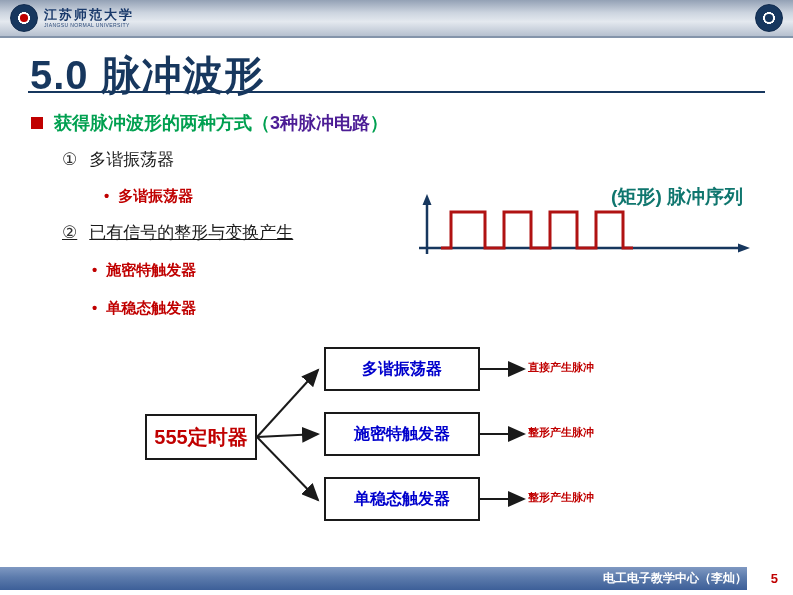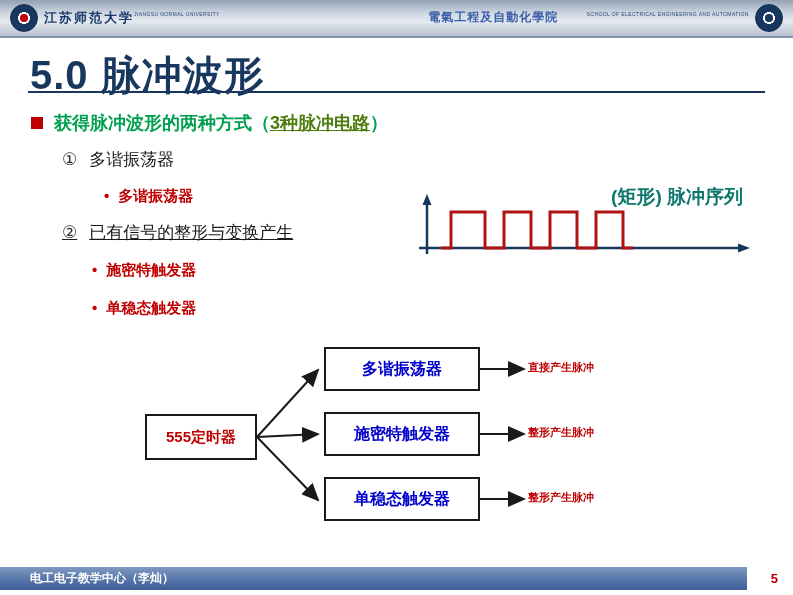--- a/index.html
+++ b/index.html
@@ -12,82 +12,78 @@
     background:linear-gradient(180deg,#93a1b5 0%,#ccd4df 35%,#e4e9ef 60%,#b6c0cf 100%);
     border-bottom:2px solid #8494aa;
     display:flex; justify-content:space-between; align-items:center; padding:0 10px;
   }
   .logo-group { display:flex; align-items:center; gap:6px; }
   .emblem { width:28px; height:28px; border-radius:50%; position:relative; flex:0 0 auto;
     background:radial-gradient(circle at 50% 50%, #ffffff 0 32%, #17375E 33% 100%);
     border:1px solid #102a4d; }
   .emblem.left::after { content:""; position:absolute; inset:36%; border-radius:50%; background:#C00000; }
   .emblem.right::after { content:""; position:absolute; inset:36%; border-radius:50%; background:#17375E; }
-  .logo-text { display:flex; flex-direction:row; line-height:1.1; }
+  .logo-text { display:flex; flex-direction:column; line-height:1.1; }
   .logo-cn-left { font-size:13px; font-weight:bold; color:#1a3a6b; font-family:"Liberation Serif","DejaVu Serif",serif; letter-spacing:2px; }
   .logo-cn-right { font-size:12px; font-weight:bold; color:#3A5FA8; font-family:"Liberation Serif","DejaVu Serif",serif; letter-spacing:1px; text-align:right; }
   .logo-en { font-size:6px; color:#2c4a78; letter-spacing:0.4px; transform:scale(0.85); transform-origin:left center; white-space:nowrap; }
   .logo-en.right { transform-origin:right center; text-align:right; }
 
   
   .title { position:absolute; left:30px; top:48px; font-size:40px; font-weight:bold; color:#17375E; letter-spacing:1px; }
   .title-rule { position:absolute; left:28px; right:28px; top:91px; height:2px; background:#17375E; }
 
   
   .heading { position:absolute; left:31px; top:111px; display:flex; align-items:center; font-size:18px; font-weight:bold; color:#00A050; }
   .sq { display:inline-block; width:12px; height:12px; background:#C00000; margin-right:11px; flex:0 0 auto; }
-  .heading .mid { color:#4d7c0f;text-decoration:underline; }
+  .heading .mid { color:#4c1d95; }
   .item { position:absolute; left:62px; font-size:17px; color:#1a1a1a; }
   .item .num { color:#333333; margin-right:12px; }
   .item1 { top:148px; } .item2 { top:221px;text-decoration:underline; }
   .sub { position:absolute; left:92px; font-size:15px; font-weight:bold; color:#C00000; }
   .sub .dot { color:#C00000; margin-right:9px; font-weight:bold; }
   .sub1 { top:187px;margin-left:12px; } .sub2 { top:261px; } .sub3 { top:299px; }
 
   
   .wave-label { position:absolute; right:50px; top:184px; font-size:19px; font-weight:bold; color:#0f766e; }
   .wave-svg { position:absolute; left:415px; top:190px; }
 
   
   .dbox { position:absolute; background:#ffffff; border:2px solid #1a1a1a; display:flex; align-items:center; justify-content:center; font-weight:bold; }
-  .box-555 { left:145px; top:414px; width:112px; height:46px; font-size:15px; color:#C00000; }
+  .box-555 { left:145px; top:414px; width:112px; height:46px; font-size:20px; color:#C00000; }
   .node { left:324px; width:156px; height:44px; font-size:16px; color:#0000CC; }
   .node1 { top:347px; } .node2 { top:412px; } .node3 { top:477px; }
   .result { position:absolute; left:528px; font-size:11px; font-weight:bold; color:#C00000; }
   .result1 { top:360px; } .result2 { top:425px; } .result3 { top:490px; }
   .arrows-svg { position:absolute; left:140px; top:340px; pointer-events:none; }
 
   
   .footer {
     position:absolute; left:0; right:46px; bottom:5px; height:23px;
     background:linear-gradient(180deg,#8099c2 0%,#5c7bac 45%,#3d5f98 100%);
-    color:#ffffff; display:flex; align-items:center; font-size:12px; font-weight:bold;
+    color:#ffffff; display:flex; align-items:center; font-size:12px; font-weight:bold;justify-content:flex-end;
   }
   .footer .f-left { margin-left:30px; }
   .footer .f-center { margin-left:118px; }
   .page-num { position:absolute; right:15px; bottom:9px; font-size:13px; font-weight:bold; color:#C00000; }
 </style>
 </head>
 <body>
 
 <div class="slide">
 
   <div class="header">
     <div class="logo-group">
       <div class="emblem left"></div>
       <div class="logo-text">
         <div class="logo-cn-left">江苏师范大学</div>
         <div class="logo-en">JIANGSU NORMAL UNIVERSITY</div>
       </div>
     </div>
     <div class="logo-group">
-      <div class="logo-text">
-        <div class="logo-cn-right">電氣工程及自動化學院</div>
-        <div class="logo-en right">SCHOOL OF ELECTRICAL ENGINEERING AND AUTOMATION</div>
-      </div>
       <div class="emblem right"></div>
     </div>
   </div>
 
   <div class="title">5.0 脉冲波形</div>
   <div class="title-rule"></div>
 
   <div class="heading">
     <span class="sq"></span>
     <span><span>获得脉冲波形的两种方式（</span><span class="mid">3种脉冲电路</span><span>）</span></span>

